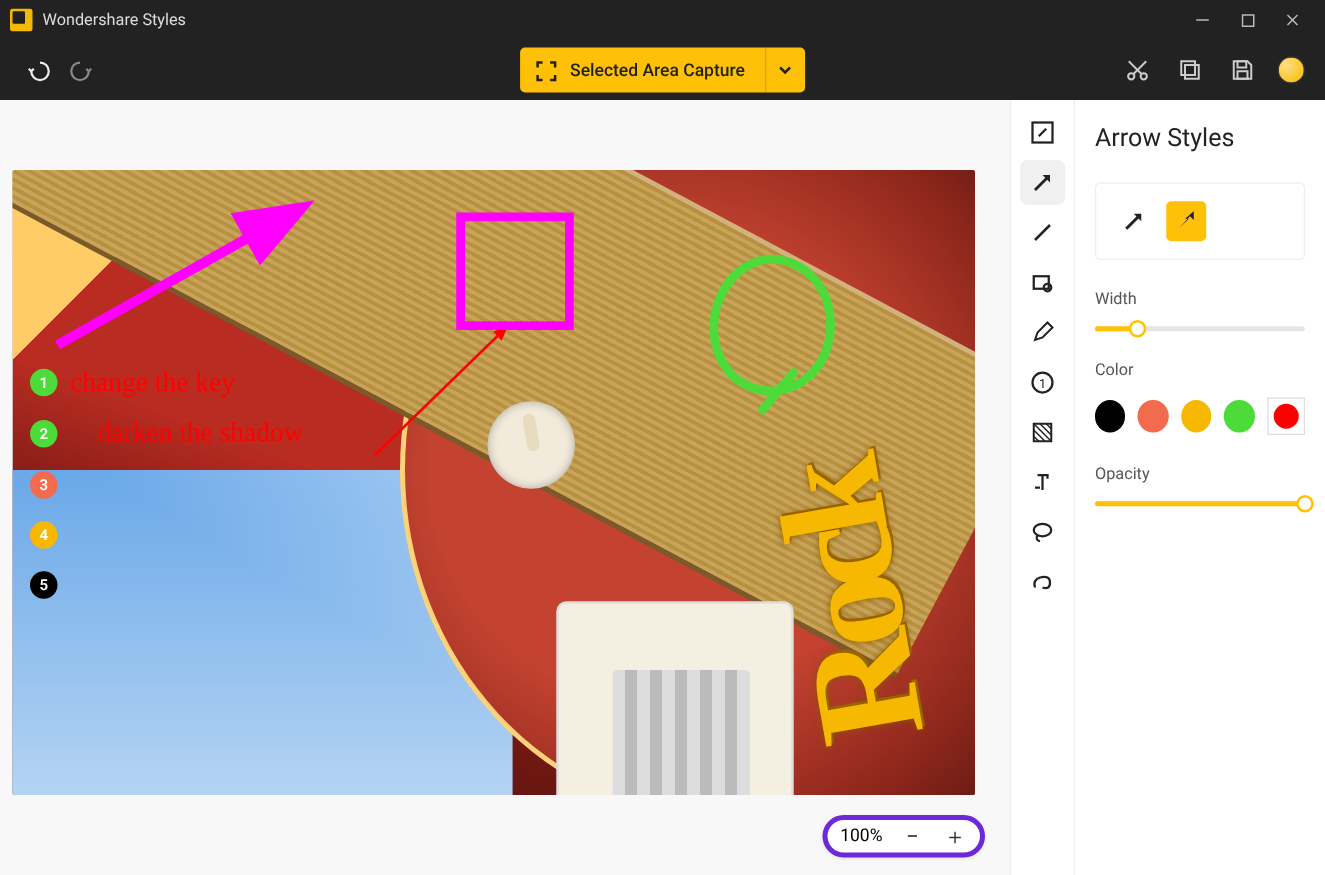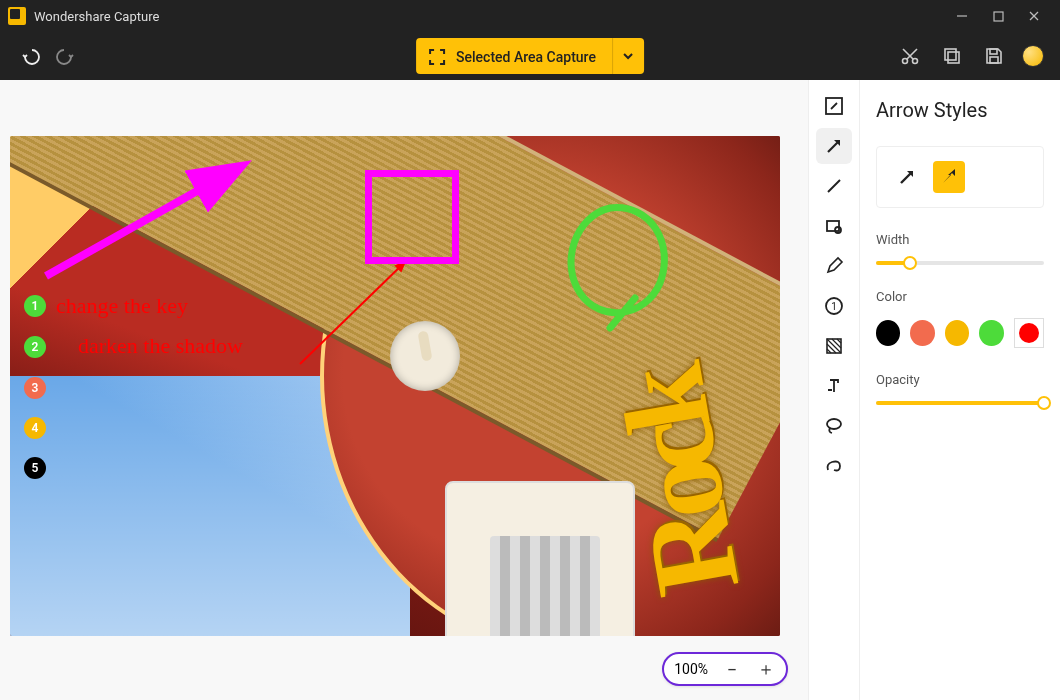--- a/index.html
+++ b/index.html
@@ -53,21 +53,21 @@
 .ann-text2 { position:absolute; left:68px; top:197px; color:#ff0000; font-size:22px; font-family:Georgia,serif; }
 .ann-num { position:absolute; width:22px; height:22px; border-radius:50%; color:#fff; font-size:12px; font-weight:600; display:flex; align-items:center; justify-content:center; }
 .ann-num.n1 { left:14px; top:159px; background:#4ddb3a; }
 .ann-num.n2 { left:14px; top:200px; background:#4ddb3a; }
 .ann-num.n3 { left:14px; top:241px; background:#f26b4e; }
 .ann-num.n4 { left:14px; top:281px; background:#f6b800; }
 .ann-num.n5 { left:14px; top:321px; background:#000; }
 .ann-arrow-pink { position:absolute; left:28px; top:20px; }
 .ann-arrow-red { position:absolute; left:280px; top:118px; }
 .ann-circle { position:absolute; left:540px; top:62px; }
-.zoom-pill { position:absolute; right:20px; bottom:14px; height:34px; background:#fff; border:2px solid #6d28d9; border-radius:17px; display:flex; align-items:center; padding:0 10px; gap:14px; font-size:14px; box-shadow:0 1px 3px rgba(0,0,0,0.1); }
+.zoom-pill { position:absolute; right:20px; bottom:14px; height:34px; background:#fff; border:4px solid #6d28d9; border-radius:17px; display:flex; align-items:center; padding:0 10px; gap:14px; font-size:14px; box-shadow:0 1px 3px rgba(0,0,0,0.1); }
 .zoom-pill .zbtn { width:20px; height:20px; display:flex; align-items:center; justify-content:center; cursor:pointer; font-size:18px; color:#333; }
 .toolcol { width:52px; background:#fff; border-left:1px solid #eee; border-right:1px solid #eee; padding-top:8px; display:flex; flex-direction:column; align-items:center; gap:4px; }
 .toolcol .tool { width:36px; height:36px; display:flex; align-items:center; justify-content:center; border-radius:6px; cursor:pointer; color:#222; }
 .toolcol .tool.selected { background:#f0f0f0; }
 .side-panel { width:200px; background:#fff; padding:18px 16px; display:flex; flex-direction:column; gap:24px; overflow:auto; }
 .side-panel .panel-title { font-size:20px; font-weight:400; color:#222; }
 .style-swatches { display:flex; gap:10px; border:1px solid #eee; padding:14px; border-radius:4px; }
 .style-swatch { width:32px; height:32px; border-radius:4px; display:flex; align-items:center; justify-content:center; cursor:pointer; }
 .style-swatch.sel { background:#ffc107; }
 .section-label { font-size:13px; color:#555; }
@@ -78,21 +78,21 @@
 .color-dot { width:26px; height:26px; border-radius:50%; cursor:pointer; }
 .color-rect { width:32px; height:30px; border:1px solid #ddd; display:flex; align-items:center; justify-content:center; cursor:pointer; }
 .color-rect .inner { width:20px; height:20px; border-radius:50%; }
 svg { display:block; }
 </style>
 </head>
 <body>
 
 <div class="titlebar">
   <div class="logo"></div>
-  <div class="title">Wondershare Capture</div>
+  <div class="title">Wondershare Styles</div>
   <div class="spacer"></div>
   <div class="winbtn">
     <svg width="12" height="12" viewBox="0 0 12 12">
         <line x1="1" y1="6" x2="11" y2="6" stroke="currentColor" stroke-width="1.2"></line>
       </svg>
   </div>
   <div class="winbtn">
     <svg width="11" height="11" viewBox="0 0 11 11">
         <rect x="1" y="1" width="9" height="9" fill="none" stroke="currentColor" stroke-width="1.2"></rect>
       </svg>

